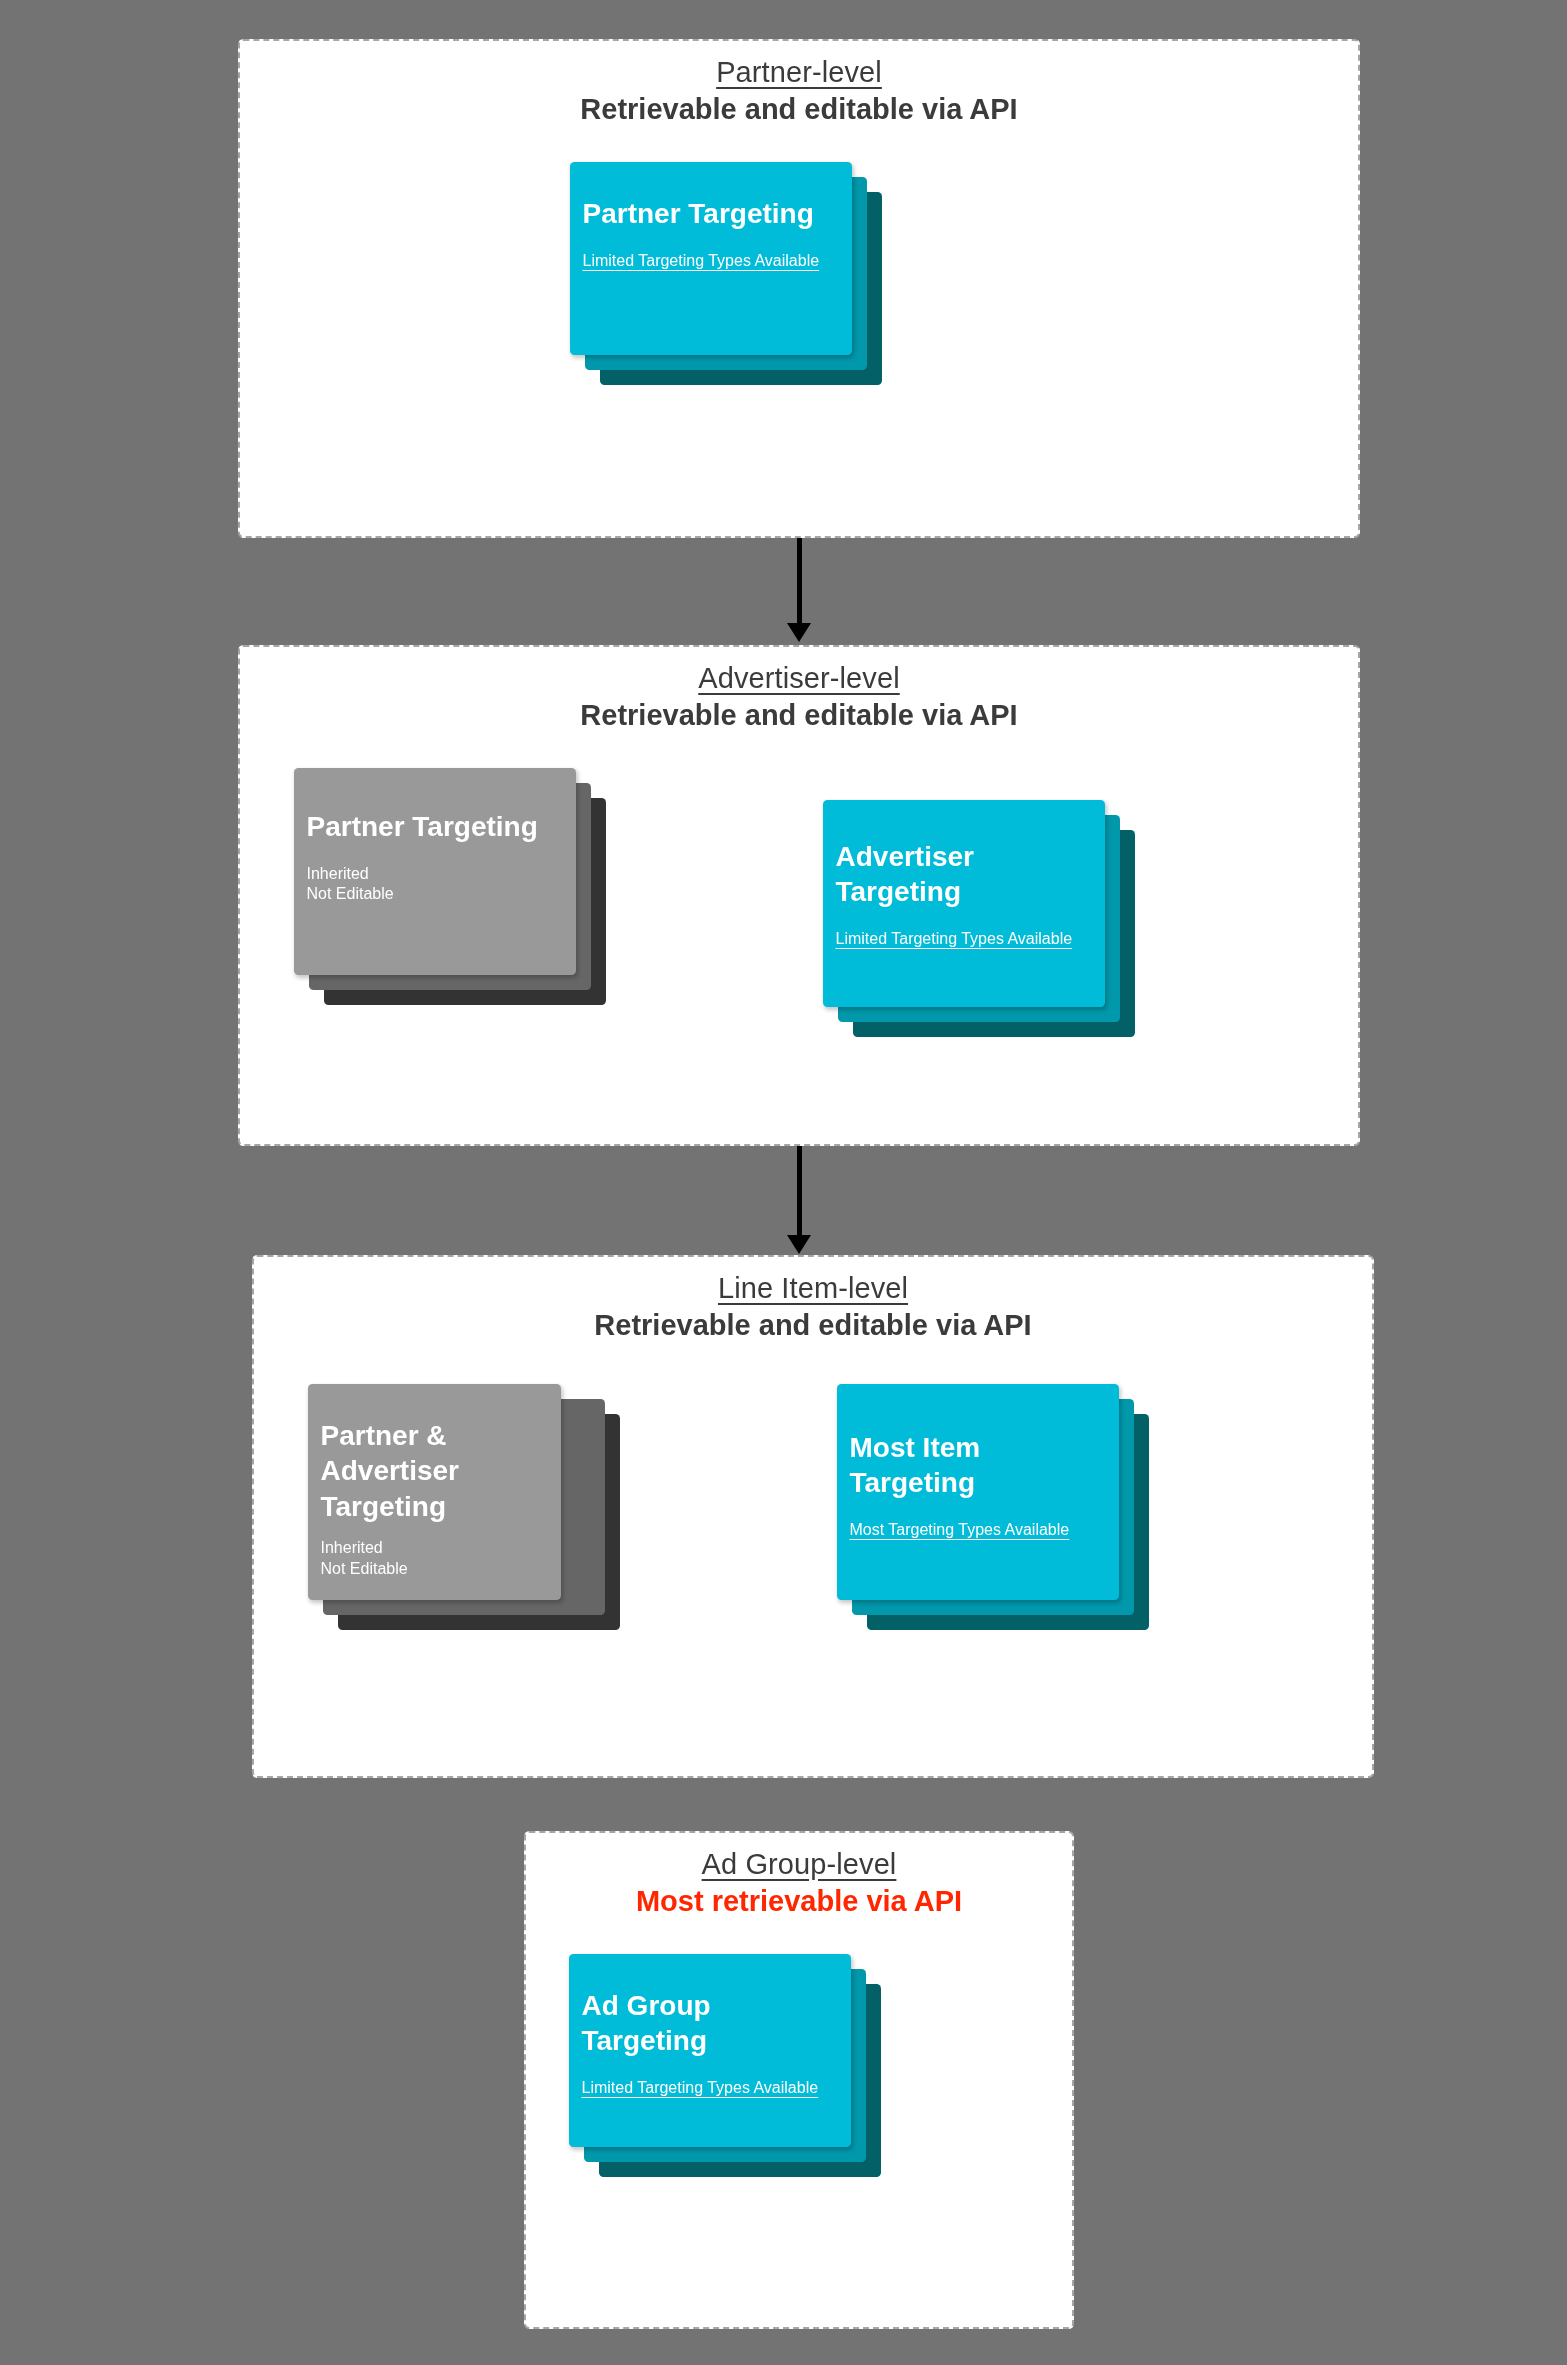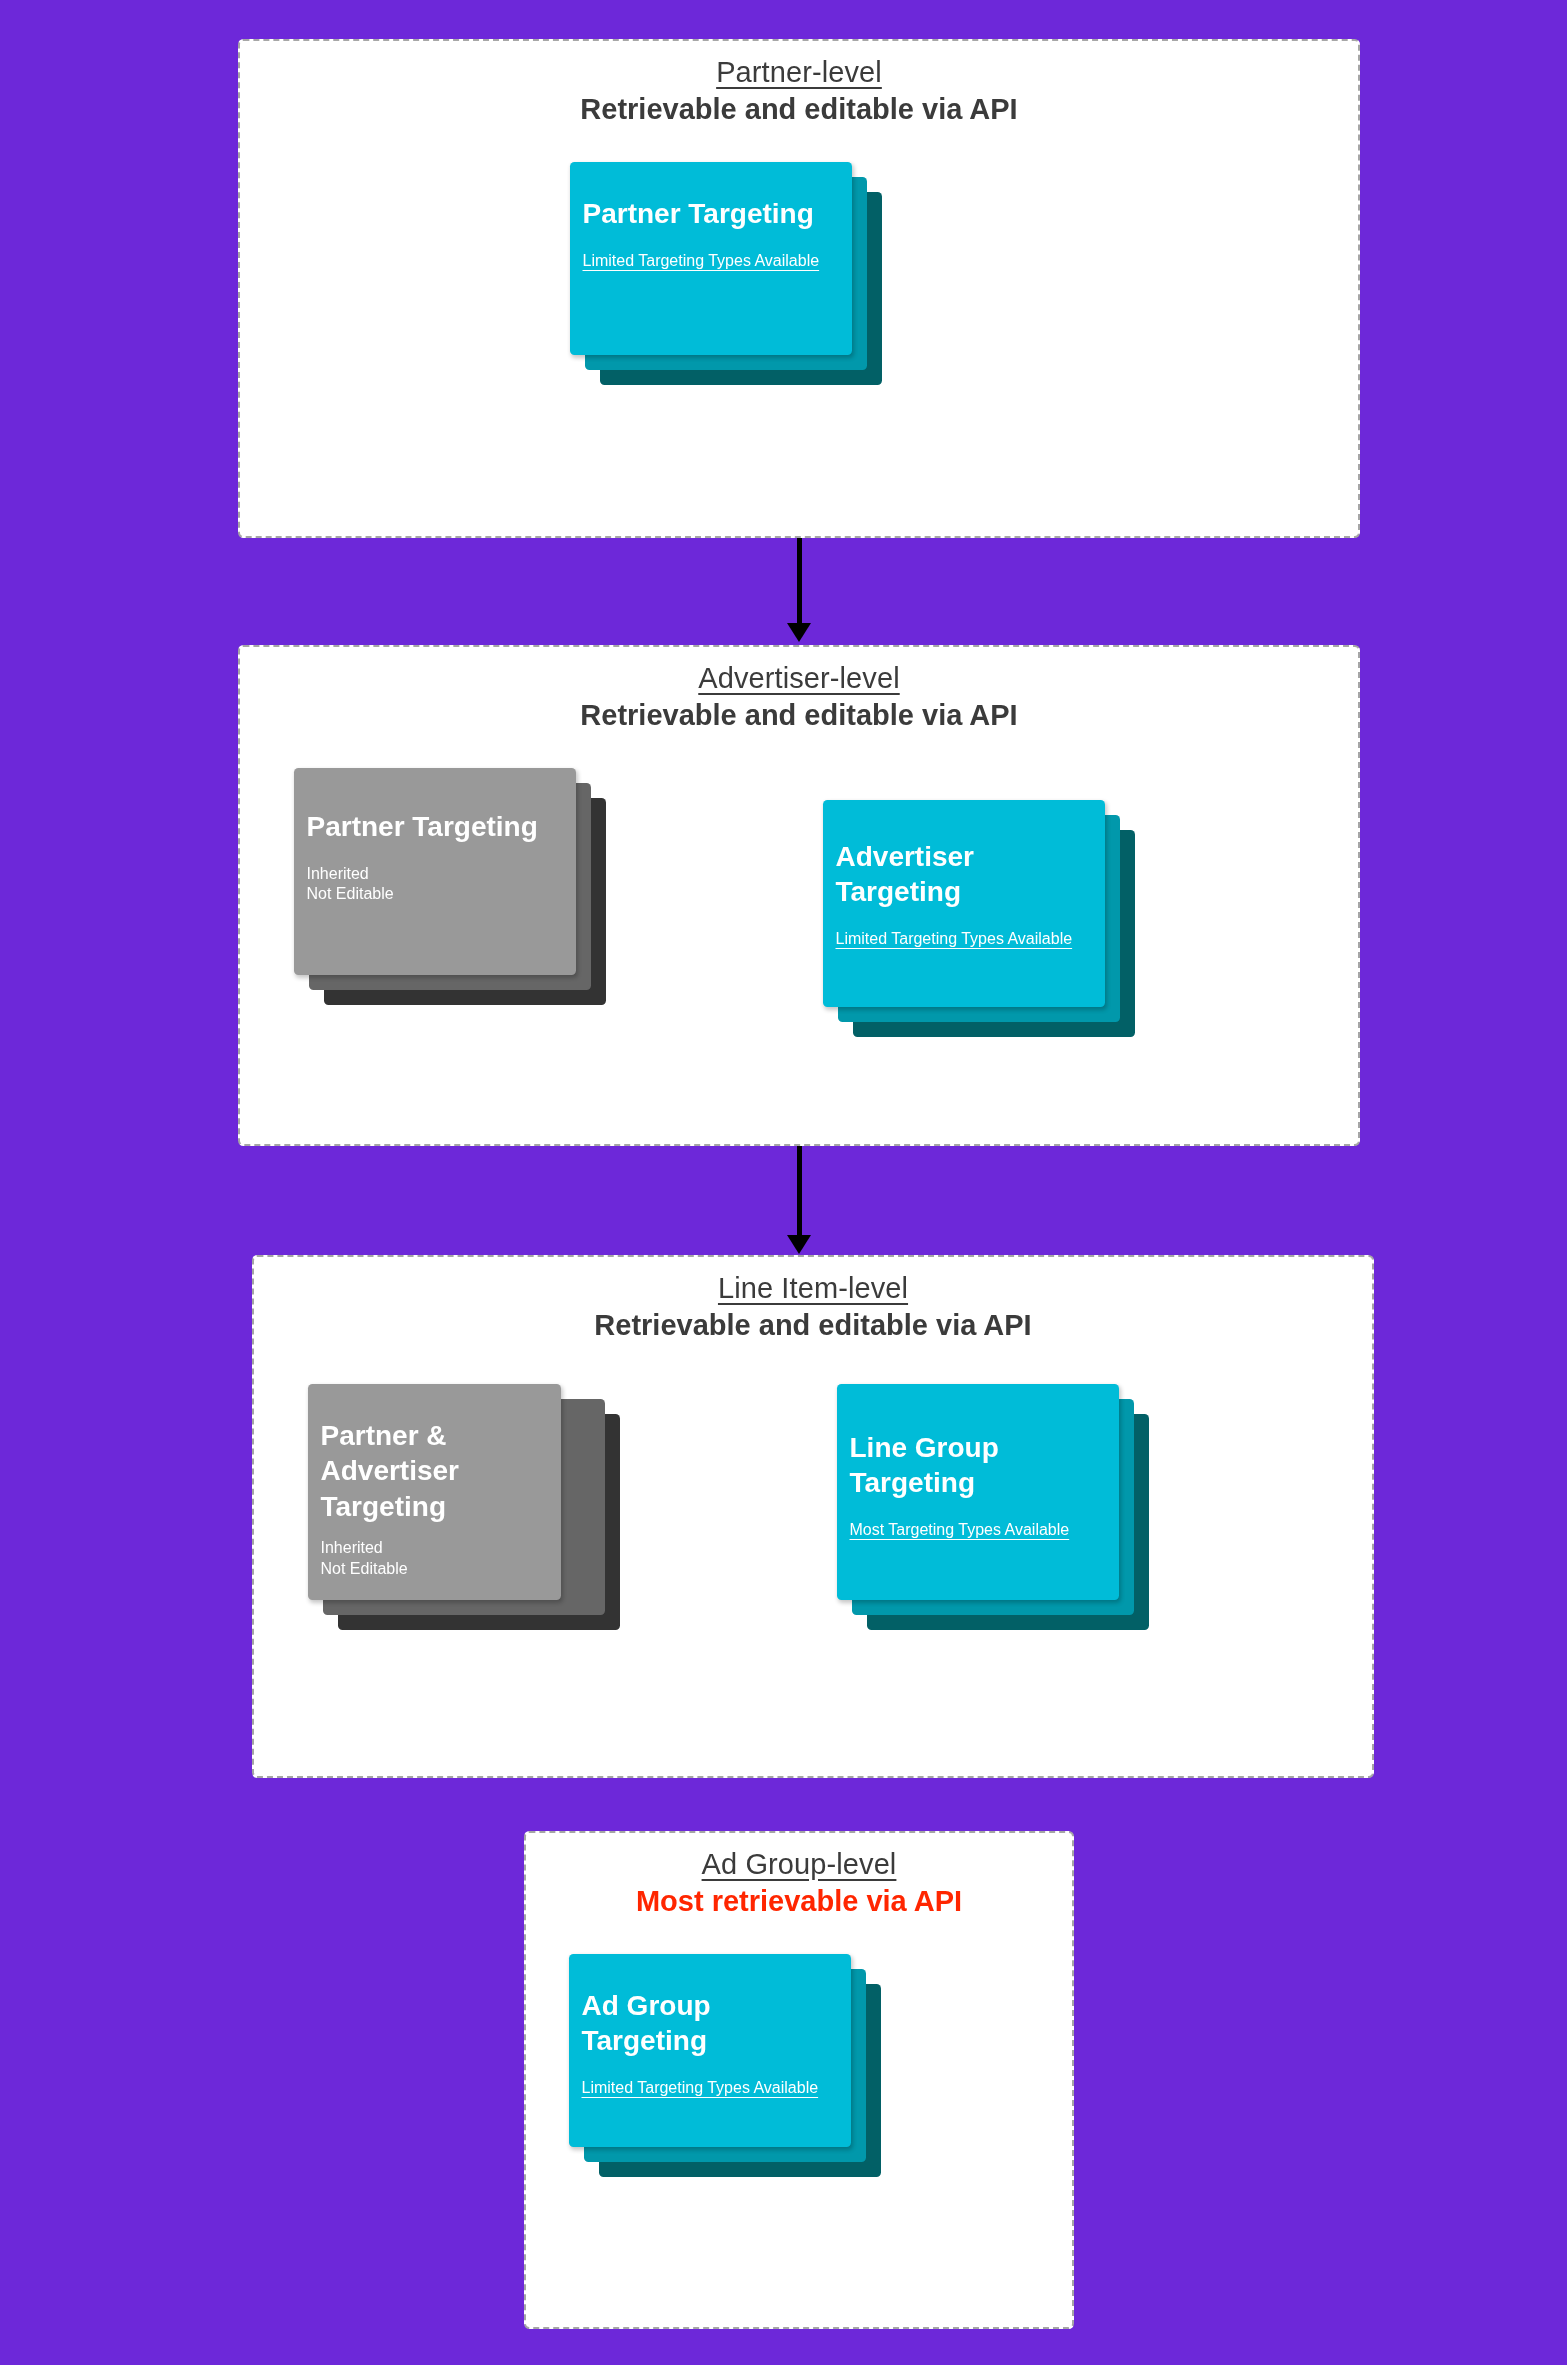--- a/index.html
+++ b/index.html
@@ -6,21 +6,21 @@
   html, body {
     width: 1567px;
     height: 2366px;
     background: #ffffff;
     font-family: "Liberation Sans", sans-serif;
   }
   #page {
     position: relative;
     width: 1567px;
     height: 2366px;
-    background: #6d28d9;
+    background: #737373;
     overflow: hidden;
   }
 
   
   .level-box {
     position: absolute;
     border: 2.7px dashed #a6a6a6;
     border-radius: 5.4px;
     background: #ffffff;
   }
@@ -199,21 +199,21 @@
 Not Editable</div>
         </div>
       </div>
     </div>
 
     <div class="card-stack cyan" style="left:583px; top:127px; width:313px; height:246px;">
       <div class="card-layer back" style="width:282px; height:216px;"></div>
       <div class="card-layer mid" style="width:282px; height:216px;"></div>
       <div class="card-layer front" style="width:282px; height:216px;">
         <div class="card-body" style="top:46px;">
-          <div class="card-title">Line Group Targeting</div>
+          <div class="card-title">Most Item Targeting</div>
           <div class="card-note underlined">Most Targeting Types Available</div>
         </div>
       </div>
     </div>
   </div>
 
   <div class="level-box" style="left:524px; top:1831px; width:550px; height:498px;">
 
     <div class="level-head" style="top:14.3px;">
       <span class="level-title">Ad Group-level</span>

